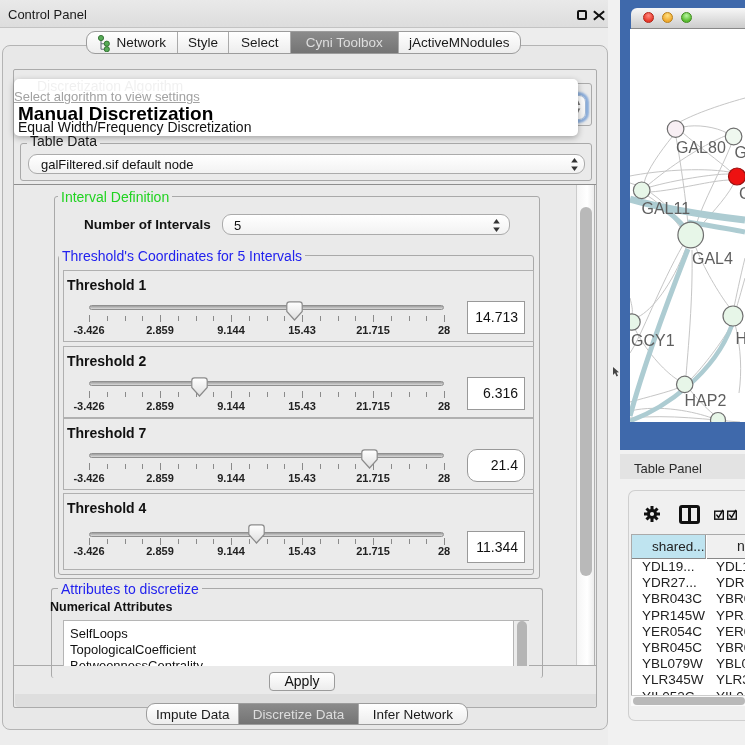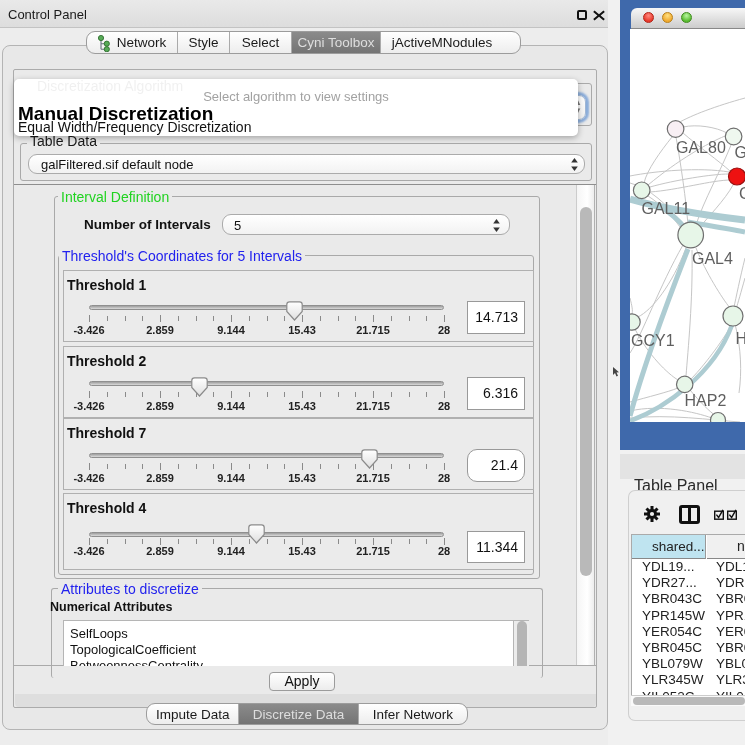--- a/index.html
+++ b/index.html
@@ -36,21 +36,21 @@
   <div style="width:91px;">
     <svg width="12" height="17" viewBox="0 0 12 17" style="margin:2px 7px 0 0;">
         <path d="M3 4 L3 14.2 M3 8.7 L8 8.7 M3 14.2 L8 14.2" stroke="#68707e" stroke-width="1.1" fill="none"></path>
         <circle cx="3" cy="3" r="2.6" fill="#57ab57" stroke="#2f6d2f" stroke-width="0.9"></circle>
         <circle cx="8.8" cy="8.7" r="2.6" fill="#57ab57" stroke="#2f6d2f" stroke-width="0.9"></circle>
         <circle cx="8.8" cy="14.2" r="2.6" fill="#57ab57" stroke="#2f6d2f" stroke-width="0.9"></circle>
       </svg>
     Network</div>
   <div style="width:52px;">Style</div>
   <div style="width:62px;">Select</div>
-  <div class="sel" style="width:89px;">Cyni Toolbox</div>
+  <div class="sel" style="width:108px;">Cyni Toolbox</div>
   <div style="width:122px;">jActiveMNodules</div>
 </div>
 
 <div class="abs" style="left:13px;top:69px;width:584px;height:639px;background:#eaeaea;border:1px solid #ababab;border-radius:2px;"></div>
 
 <div class="groupbox" style="left:20px;top:83px;width:572px;height:43px;"></div>
 
 <div class="abs" style="left:28px;top:95px;width:558px;height:25px;border-radius:7px;background:linear-gradient(#fff,#f0f0f0);border:1px solid #9fb6d4;box-shadow:0 0 2px 3px rgba(107,152,212,0.75);"></div>
 <div class="abs" style="left:574px;top:99px;color:#777;font-size:8px;line-height:8px;">▲<br>▼</div>
 
@@ -259,21 +259,21 @@
 <div class="abs" style="left:14.5px;top:694px;width:581px;height:13px;background:#dedede;border-radius:0 0 4px 4px;"></div>
 
 <div class="seg" style="left:146px;top:703px;width:322px;height:22px;font-size:13.5px;">
   <div style="width:93px;">Impute Data</div>
   <div class="sel" style="width:120px;">Discretize Data</div>
   <div style="width:109px;">Infer Network</div>
 </div>
 
 <div class="abs" style="left:14px;top:79px;width:564px;height:57px;background:#ffffff;border-radius:5px;box-shadow:0 2px 6px rgba(0,0,0,0.3);"></div>
 <div class="abs" style="left:37px;top:78px;font-size:14px;color:rgba(40,40,40,0.07);">Discretization Algorithm</div>
-<div class="abs" style="left:14px;top:89px;width:564px;text-align:center;font-size:13px;color:#a2a2a2;">Select algorithm to view settings</div>
+<div class="abs" style="left:14px;top:89px;width:564px;font-size:13px;color:#a2a2a2;text-decoration:underline;">Select algorithm to view settings</div>
 <div class="abs" style="left:18px;top:103px;font-size:19px;font-weight:bold;color:#000;">Manual Discretization</div>
 <div class="abs" style="left:18px;top:119px;font-size:14px;color:#111;">Equal Width/Frequency Discretization</div>
 
 <div class="abs" style="left:608px;top:0;width:137px;height:745px;background:#f1f1f1;"></div>
 <div class="abs" style="left:620px;top:0;width:125px;height:450px;background:#3f69ab;"></div>
 
 <div class="abs" style="left:631px;top:8px;width:114px;height:21px;background:linear-gradient(#f7f7f7,#cccccc);border-bottom:1px solid #888;border-radius:6px 0 0 0;"></div>
 <div class="abs" style="left:643px;top:11.5px;width:11px;height:11px;border-radius:50%;background:radial-gradient(circle at 50% 30%,#ff8a80,#e8382a 70%);border:1px solid #b02318;"></div>
 <div class="abs" style="left:662px;top:11.5px;width:11px;height:11px;border-radius:50%;background:radial-gradient(circle at 50% 30%,#ffe082,#f0a92d 70%);border:1px solid #b97f16;"></div>
 <div class="abs" style="left:681px;top:11.5px;width:11px;height:11px;border-radius:50%;background:radial-gradient(circle at 50% 30%,#b9f6a0,#57bb2e 70%);border:1px solid #3e8a1d;"></div>
@@ -334,21 +334,21 @@
     <text x="641.5" y="214">GAL11</text>
     <text x="692" y="264">GAL4</text>
     <text x="631" y="345.5">GCY1</text>
     <text x="735.5" y="344">H</text>
     <text x="684.5" y="406">HAP2</text>
   </g>
 </svg>
 </div>
 
 <div class="abs" style="left:620px;top:454px;width:125px;height:25px;background:#e3e3e3;"></div>
-<div class="abs" style="left:634px;top:461px;font-size:16px;color:#2a2a2a;margin-top:16px;">Table Panel</div>
+<div class="abs" style="left:634px;top:461px;font-size:13px;color:#2a2a2a;">Table Panel</div>
 
 <div class="abs" style="left:628px;top:490px;width:117px;height:231px;background:#f0f0f0;border:1px solid #cfcfcf;border-right:none;border-radius:7px 0 0 7px;"></div>
 
 <svg class="abs" style="left:644px;top:506px;" width="16" height="16" viewBox="-8 -8 16 16">
     <g fill="#111">
       <circle r="5"></circle>
       <g>
         <rect x="-1.5" y="-8" width="3" height="4"></rect>
         <rect x="-1.5" y="4" width="3" height="4"></rect>
         <rect x="-8" y="-1.5" width="4" height="3"></rect>

